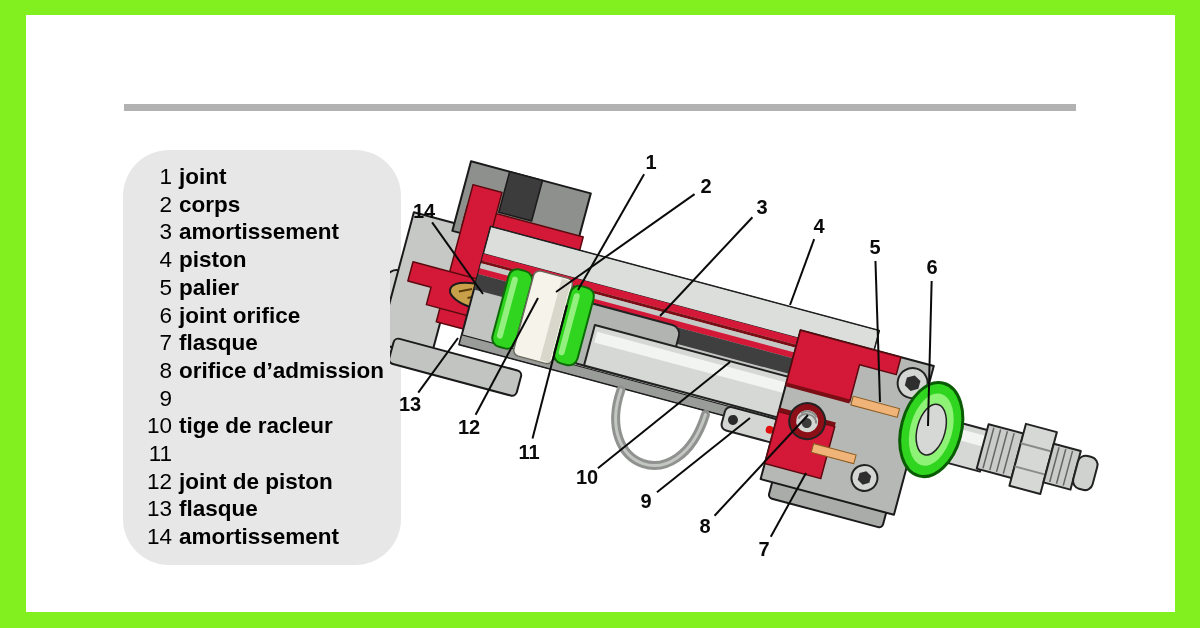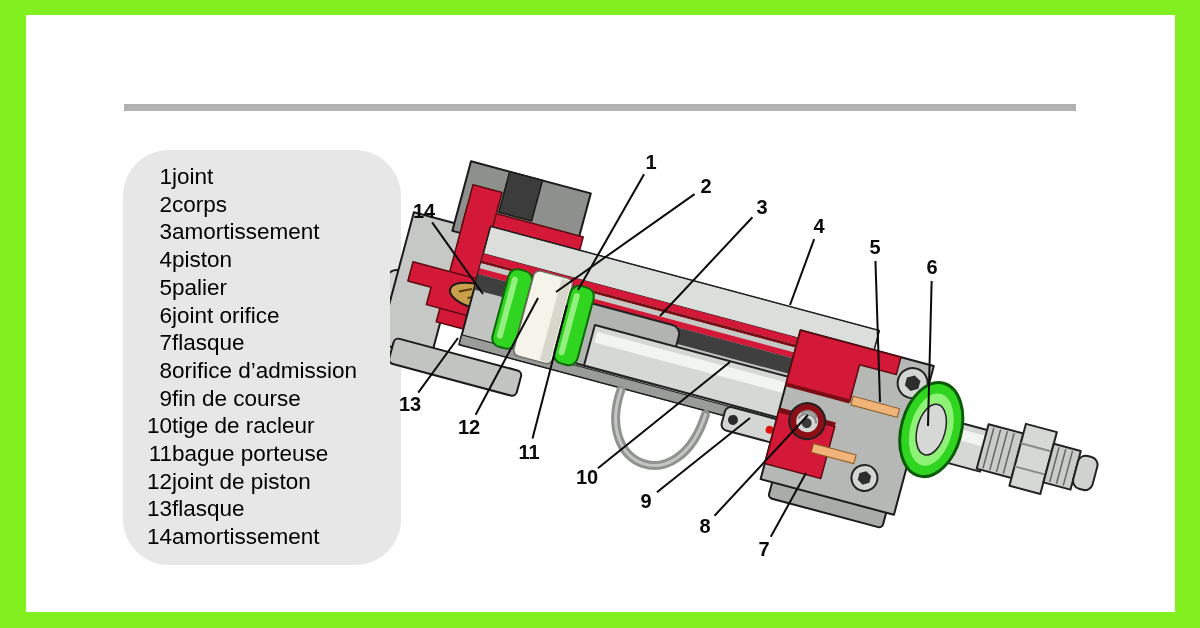--- a/index.html
+++ b/index.html
@@ -44,20 +44,22 @@
     font-size:22.5px;
     color:#000;
     white-space:nowrap;
   }
   .legend .num{
     width:27px;
     text-align:right;
     flex:0 0 27px;
   }
   .legend .lbl{
+    margin-left:7px;
+    font-weight:bold;
   }
   .diagram{
     position:absolute;
     left:364px;top:115px;
     width:800px;height:470px;
   }
   .diagram svg{display:block;width:100%;height:100%;}
   .callout-label{
     font-family:"Liberation Sans", sans-serif;
     font-size:20px;
@@ -101,29 +103,27 @@
         <div class="row">
           <span class="num">7</span>
           <span class="lbl">flasque</span>
         </div>
         <div class="row">
           <span class="num">8</span>
           <span class="lbl">orifice d’admission</span>
         </div>
         <div class="row">
           <span class="num">9</span>
-          <span class="lbl">fin de course</span>
         </div>
         <div class="row">
           <span class="num">10</span>
           <span class="lbl">tige de racleur</span>
         </div>
         <div class="row">
           <span class="num">11</span>
-          <span class="lbl">bague porteuse</span>
         </div>
         <div class="row">
           <span class="num">12</span>
           <span class="lbl">joint de piston</span>
         </div>
         <div class="row">
           <span class="num">13</span>
           <span class="lbl">flasque</span>
         </div>
         <div class="row">

